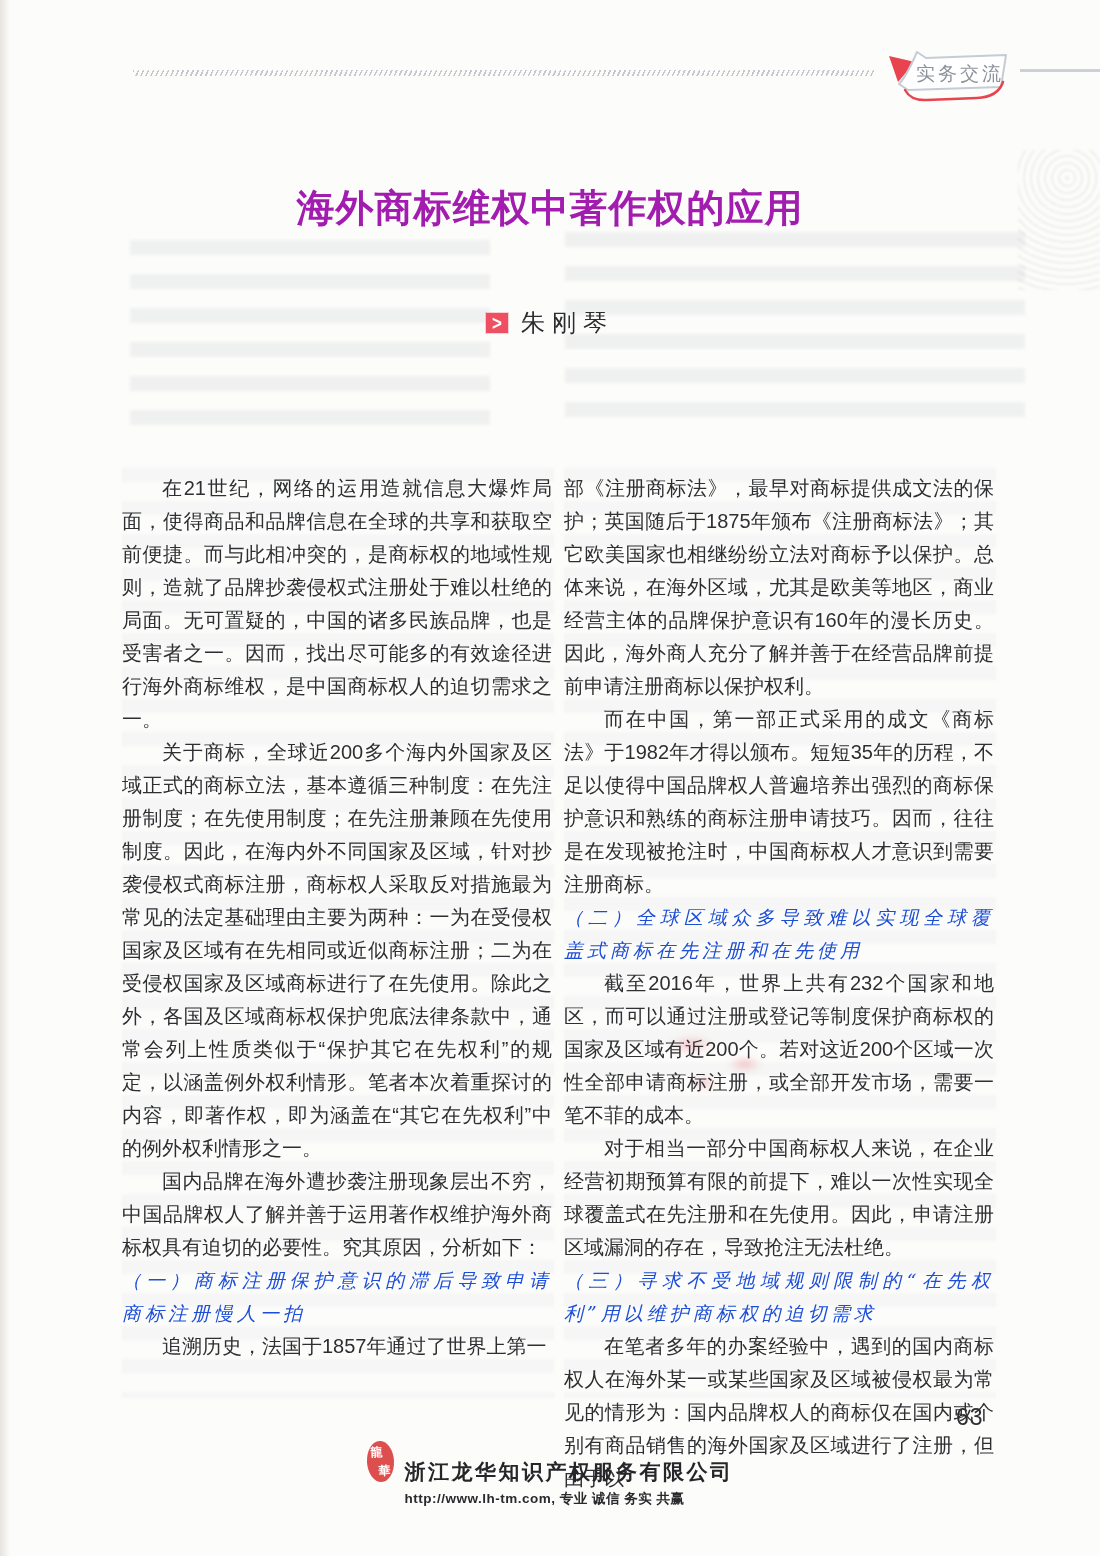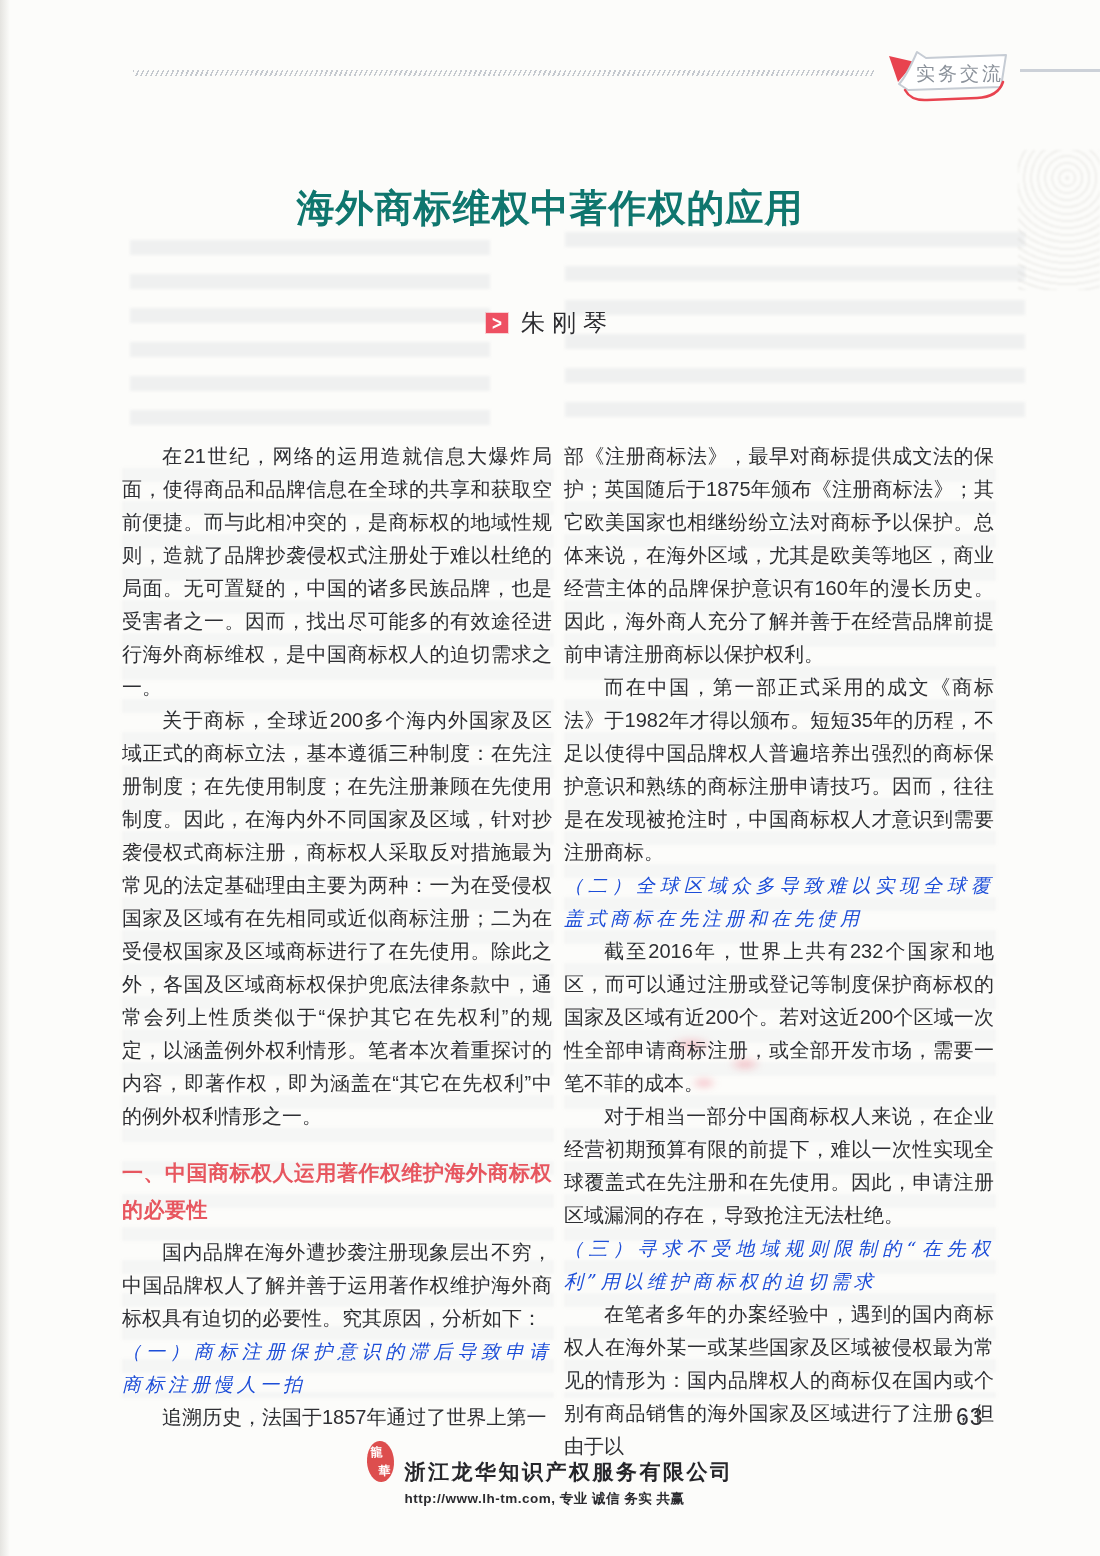--- a/index.html
+++ b/index.html
@@ -14,36 +14,36 @@
   
   .hatch-line{
     position:absolute;left:133px;top:70px;width:742px;height:6px;z-index:1;
     background:repeating-linear-gradient(115deg,rgba(150,158,170,.55) 0 1.5px,rgba(150,158,170,0) 1.5px 4.5px);
   }
   .ribbon{position:absolute;left:865px;top:40px;width:160px;height:66px;z-index:2;}
   .right-line{position:absolute;left:1020px;top:69px;width:80px;height:3px;background:#ccd1d8;z-index:1;}
   
   .title{
     position:absolute;left:0;right:0;top:183px;margin:0;text-align:center;z-index:1;
-    font-size:38px;font-weight:bold;letter-spacing:1px;color:#0f766e;
+    font-size:38px;font-weight:bold;letter-spacing:1px;color:#a21caf;
   }
   .author-row{
     position:absolute;left:0;right:0;top:307px;display:flex;justify-content:center;
     align-items:center;gap:13px;z-index:1;
   }
   .author-arrow{
     width:22px;height:20px;background:#ee5062;display:flex;align-items:center;justify-content:center;
     box-shadow:0 0 0 1px rgba(238,80,98,.25);
   }
   .author-arrow .chev{color:#fff;font-weight:bold;font-size:17px;line-height:1;transform:scaleY(1.15);}
   .author-name{
     font-family:"DejaVu Serif",serif;font-size:24px;letter-spacing:7px;color:#2c2c30;
   }
   
-  .columns{position:absolute;left:122px;top:440px;width:872px;display:flex;gap:12px;z-index:1;}
+  .columns{position:absolute;left:122px;top:472px;width:872px;display:flex;gap:12px;z-index:1;}
   .col{width:430px;}
   p.body{
     margin:0;font-size:20px;line-height:33px;text-align:justify;color:#2e2f33;
     overflow-wrap:break-word;
   }
   p.indent{text-indent:2em;}
   h2.section{
     margin:21px 0 8px;font-size:21px;line-height:37px;font-weight:bold;
     color:#e7565f;letter-spacing:.5px;
   }
@@ -103,21 +103,20 @@
     <span class="author-arrow">
         <span class="chev">&gt;</span>
       </span>
     <span class="author-name">朱刚琴</span>
   </div>
 
   <div class="columns">
     <div class="col">
       <p class="body indent">在21世纪，网络的运用造就信息大爆炸局面，使得商品和品牌信息在全球的共享和获取空前便捷。而与此相冲突的，是商标权的地域性规则，造就了品牌抄袭侵权式注册处于难以杜绝的局面。无可置疑的，中国的诸多民族品牌，也是受害者之一。因而，找出尽可能多的有效途径进行海外商标维权，是中国商标权人的迫切需求之一。</p>
       <p class="body indent">关于商标，全球近200多个海内外国家及区域正式的商标立法，基本遵循三种制度：在先注册制度；在先使用制度；在先注册兼顾在先使用制度。因此，在海内外不同国家及区域，针对抄袭侵权式商标注册，商标权人采取反对措施最为常见的法定基础理由主要为两种：一为在受侵权国家及区域有在先相同或近似商标注册；二为在受侵权国家及区域商标进行了在先使用。除此之外，各国及区域商标权保护兜底法律条款中，通常会列上性质类似于“保护其它在先权利”的规定，以涵盖例外权利情形。笔者本次着重探讨的内容，即著作权，即为涵盖在“其它在先权利”中的例外权利情形之一。</p>
-      <h2 class="section">一、中国商标权人运用著作权维护海外商标权的必要性</h2>
       <p class="body indent">国内品牌在海外遭抄袭注册现象层出不穷，中国品牌权人了解并善于运用著作权维护海外商标权具有迫切的必要性。究其原因，分析如下：</p>
       <p class="kai">（一）商标注册保护意识的滞后导致申请商标注册慢人一拍</p>
       <p class="body indent">追溯历史，法国于1857年通过了世界上第一</p>
     </div>
     <div class="col">
       <p class="body">部《注册商标法》，最早对商标提供成文法的保护；英国随后于1875年颁布《注册商标法》；其它欧美国家也相继纷纷立法对商标予以保护。总体来说，在海外区域，尤其是欧美等地区，商业经营主体的品牌保护意识有160年的漫长历史。因此，海外商人充分了解并善于在经营品牌前提前申请注册商标以保护权利。</p>
       <p class="body indent">而在中国，第一部正式采用的成文《商标法》于1982年才得以颁布。短短35年的历程，不足以使得中国品牌权人普遍培养出强烈的商标保护意识和熟练的商标注册申请技巧。因而，往往是在发现被抢注时，中国商标权人才意识到需要注册商标。</p>
       <p class="kai">（二）全球区域众多导致难以实现全球覆盖式商标在先注册和在先使用</p>
       <p class="body indent">截至2016年，世界上共有232个国家和地区，而可以通过注册或登记等制度保护商标权的国家及区域有近200个。若对这近200个区域一次性全部申请商标注册，或全部开发市场，需要一笔不菲的成本。</p>
       <p class="body indent">对于相当一部分中国商标权人来说，在企业经营初期预算有限的前提下，难以一次性实现全球覆盖式在先注册和在先使用。因此，申请注册区域漏洞的存在，导致抢注无法杜绝。</p>

